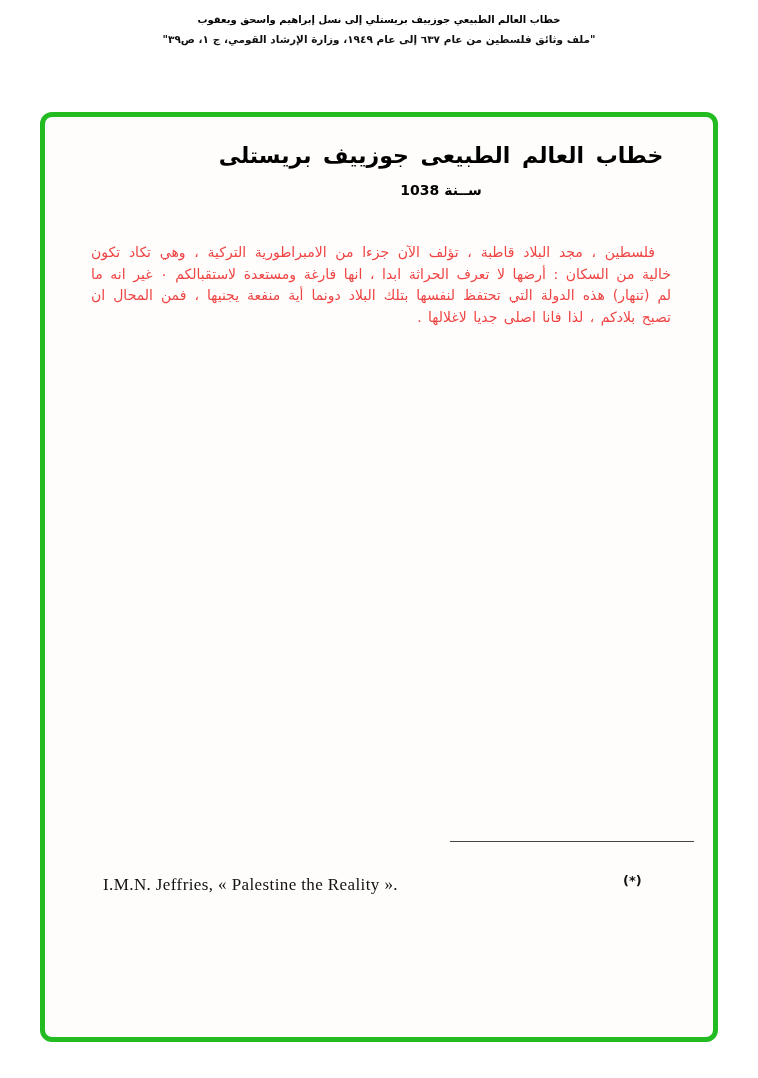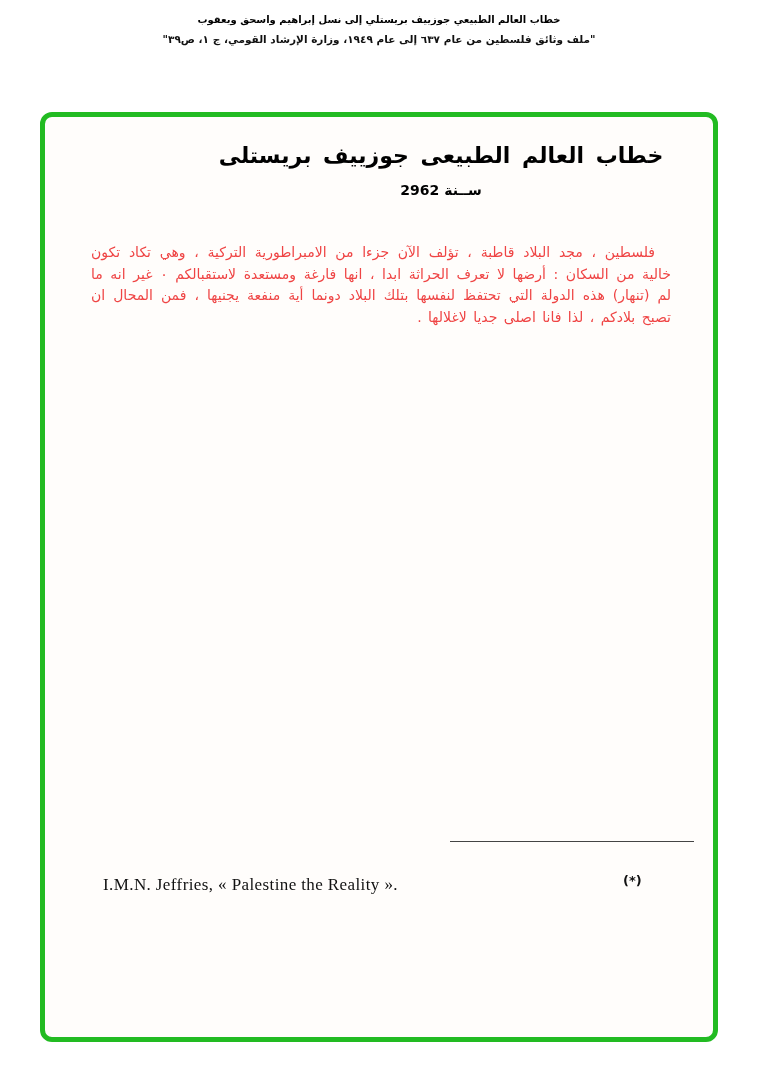--- a/index.html
+++ b/index.html
@@ -115,21 +115,21 @@
 
 <header class="top-header">
   <div class="header-title">خطاب العالم الطبيعي جوزييف بريستلي إلى نسل إبراهيم واسحق ويعقوب</div>
   <div class="header-citation">"ملف وثائق فلسطين من عام ٦٣٧ إلى عام ١٩٤٩، وزارة الإرشاد القومي، ج ١، ص٣٩"</div>
 </header>
 
 <main class="page-frame" style="border-color: rgb(34, 187, 34);">
 
   <div class="doc-title">
     <div class="title-l1">خطاب العالم الطبيعى جوزييف بريستلى</div>
-    <div class="title-l3">ســنة 2962</div>
+    <div class="title-l3">ســنة 1038</div>
   </div>
 
   <p class="doc-paragraph">فلسطين ، مجد البلاد قاطبة ، تؤلف الآن جزءا من الامبراطورية التركية ، وهي تكاد تكون خالية من السكان : أرضها لا تعرف الحراثة ابدا ، انها فارغة ومستعدة لاستقبالكم ٠ غير انه ما لم (تنهار) هذه الدولة التي تحتفظ لنفسها بتلك البلاد دونما أية منفعة يجنيها ، فمن المحال ان تصبح بلادكم ، لذا فانا اصلى جديا لاغلالها .</p>
 
   <div class="footnote-rule"></div>
 
   <div class="footnote-left">I.M.N.  Jeffries,  « Palestine  the  Reality ».</div>
 
   <div class="footnote-right">(*)</div>
 

